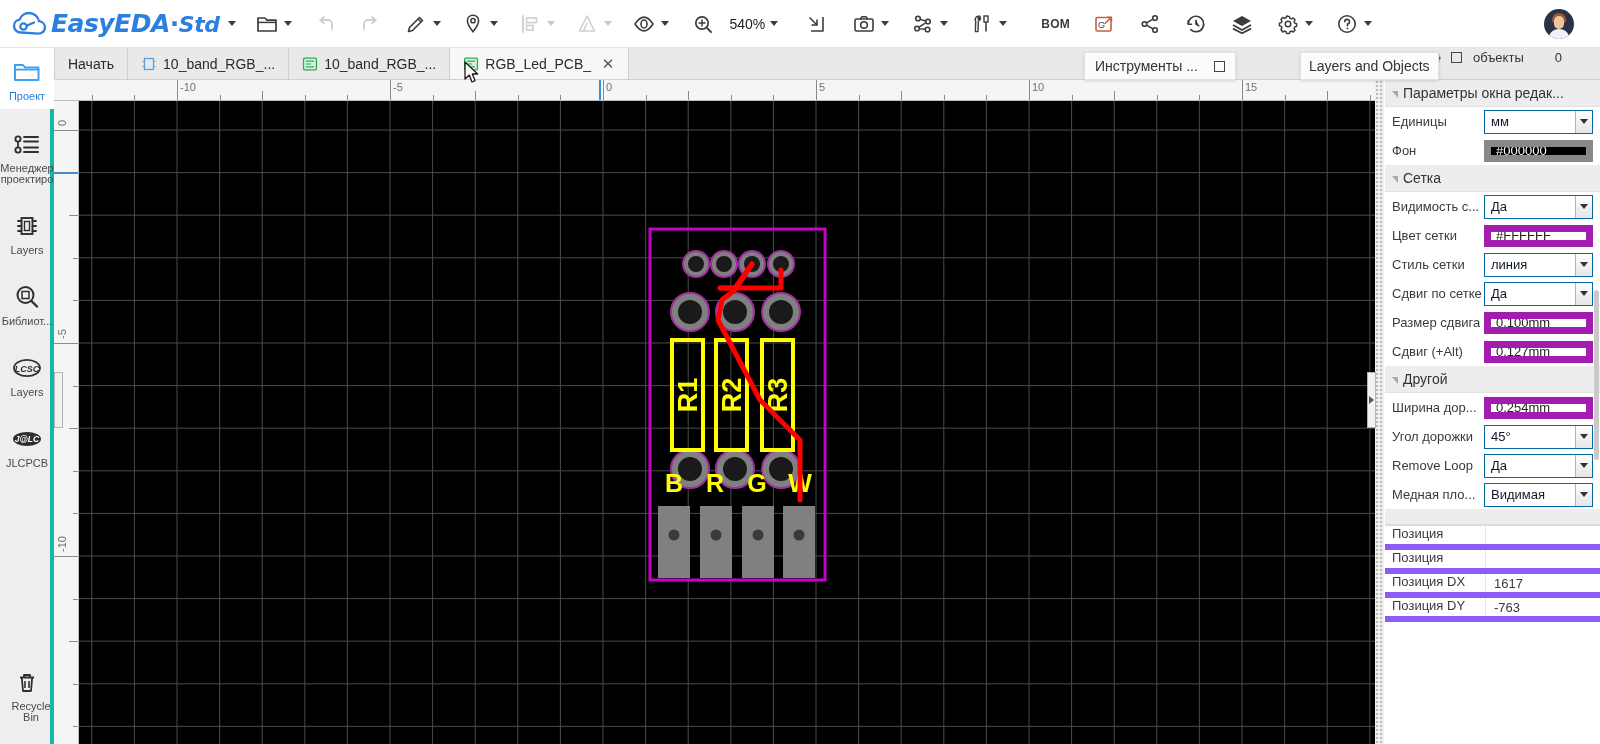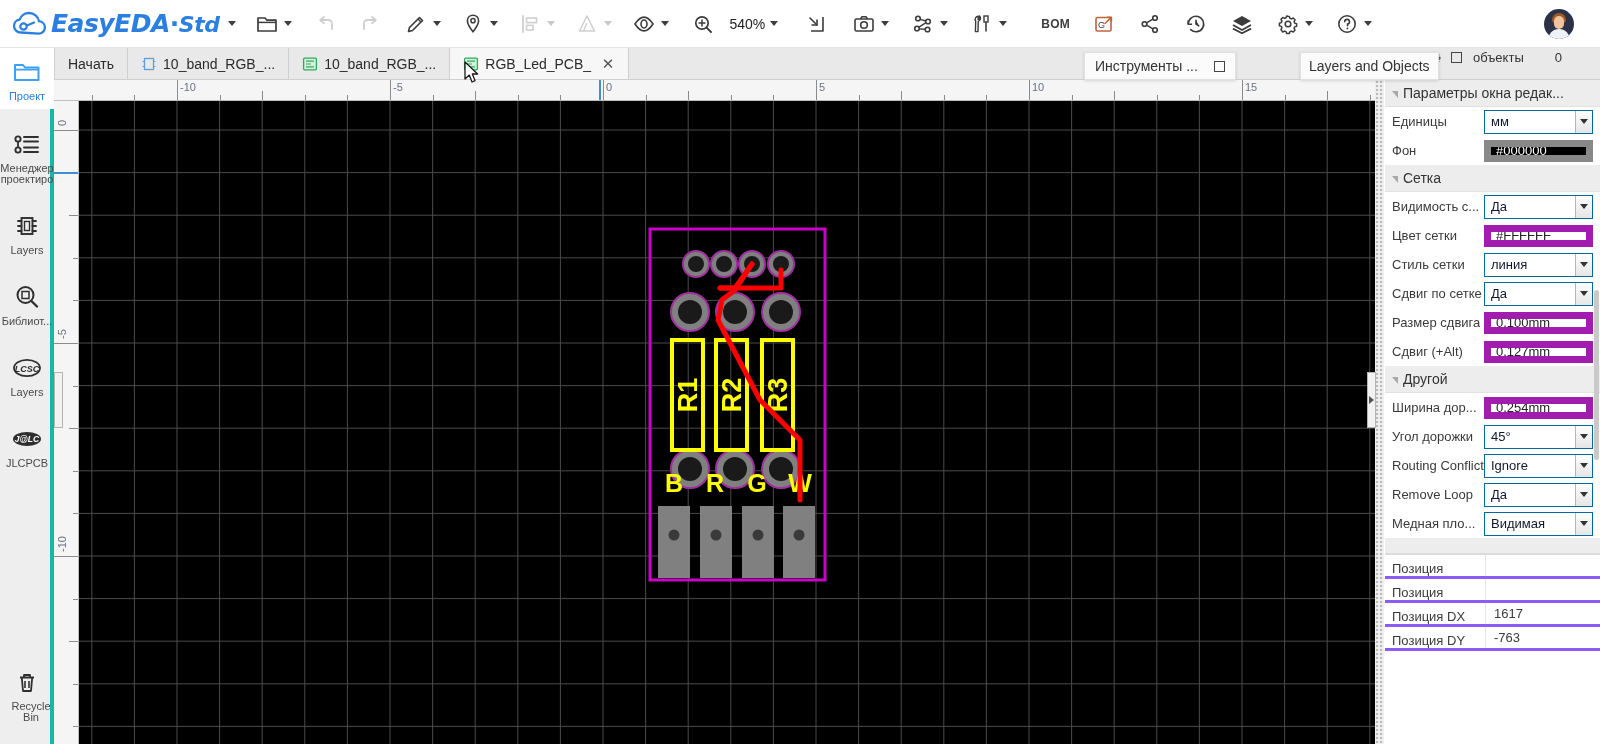--- a/index.html
+++ b/index.html
@@ -182,22 +182,22 @@
     border-left: 1px solid #b5b5b5; display: flex; align-items: center;
     justify-content: center; flex: none;
   }
   .dcaret {
     width: 0; height: 0;
     border-left: 4px solid transparent; border-right: 4px solid transparent;
     border-top: 5px solid #333;
   }
   .ptable { border-top: 1px solid #dcdcdc; }
   .ptrow {
-    height: 24px; display: flex; align-items: flex-end;
-    font-size: 13px; color: #3a3a3a; border-bottom: 3px solid #8b5cf6;
+    height: 24px; display: flex; align-items: flex-start;
+    font-size: 13px; color: #3a3a3a; border-bottom: 6px solid #8b5cf6;
   }
   .ptrow .k { width: 100px; padding-left: 7px; flex: none;
               overflow: hidden; white-space: nowrap; }
   .ptrow .v { flex: 1; padding-left: 8px; border-left: 1px solid #e6e6e6; height:100%;
               display:flex; align-items:center;}
   .pt-hdr { height: 16px; background: #ededed; border-bottom:1px solid #dcdcdc;}
   .panel-scroll {
     position: absolute; right: 1px; top: 210px; width: 5px; height: 170px;
     background: #c9c9c9; border-radius: 3px;
   }
@@ -816,31 +816,20 @@
             <div class="pctl">
             <div class="pselect">
                <span>45°</span>
                <span class="arrowbox">
                 <span class="dcaret"></span>
               </span>
              </div>
           </div>
           </div>
         <div class="prow">
-            <div class="plab">Routing Conflict</div>
-            <div class="pctl">
-            <div class="pselect">
-               <span>Ignore</span>
-               <span class="arrowbox">
-                <span class="dcaret"></span>
-              </span>
-             </div>
-          </div>
-          </div>
-        <div class="prow">
             <div class="plab">Remove Loop</div>
             <div class="pctl">
             <div class="pselect">
                <span>Да</span>
                <span class="arrowbox">
                 <span class="dcaret"></span>
               </span>
              </div>
           </div>
           </div>

